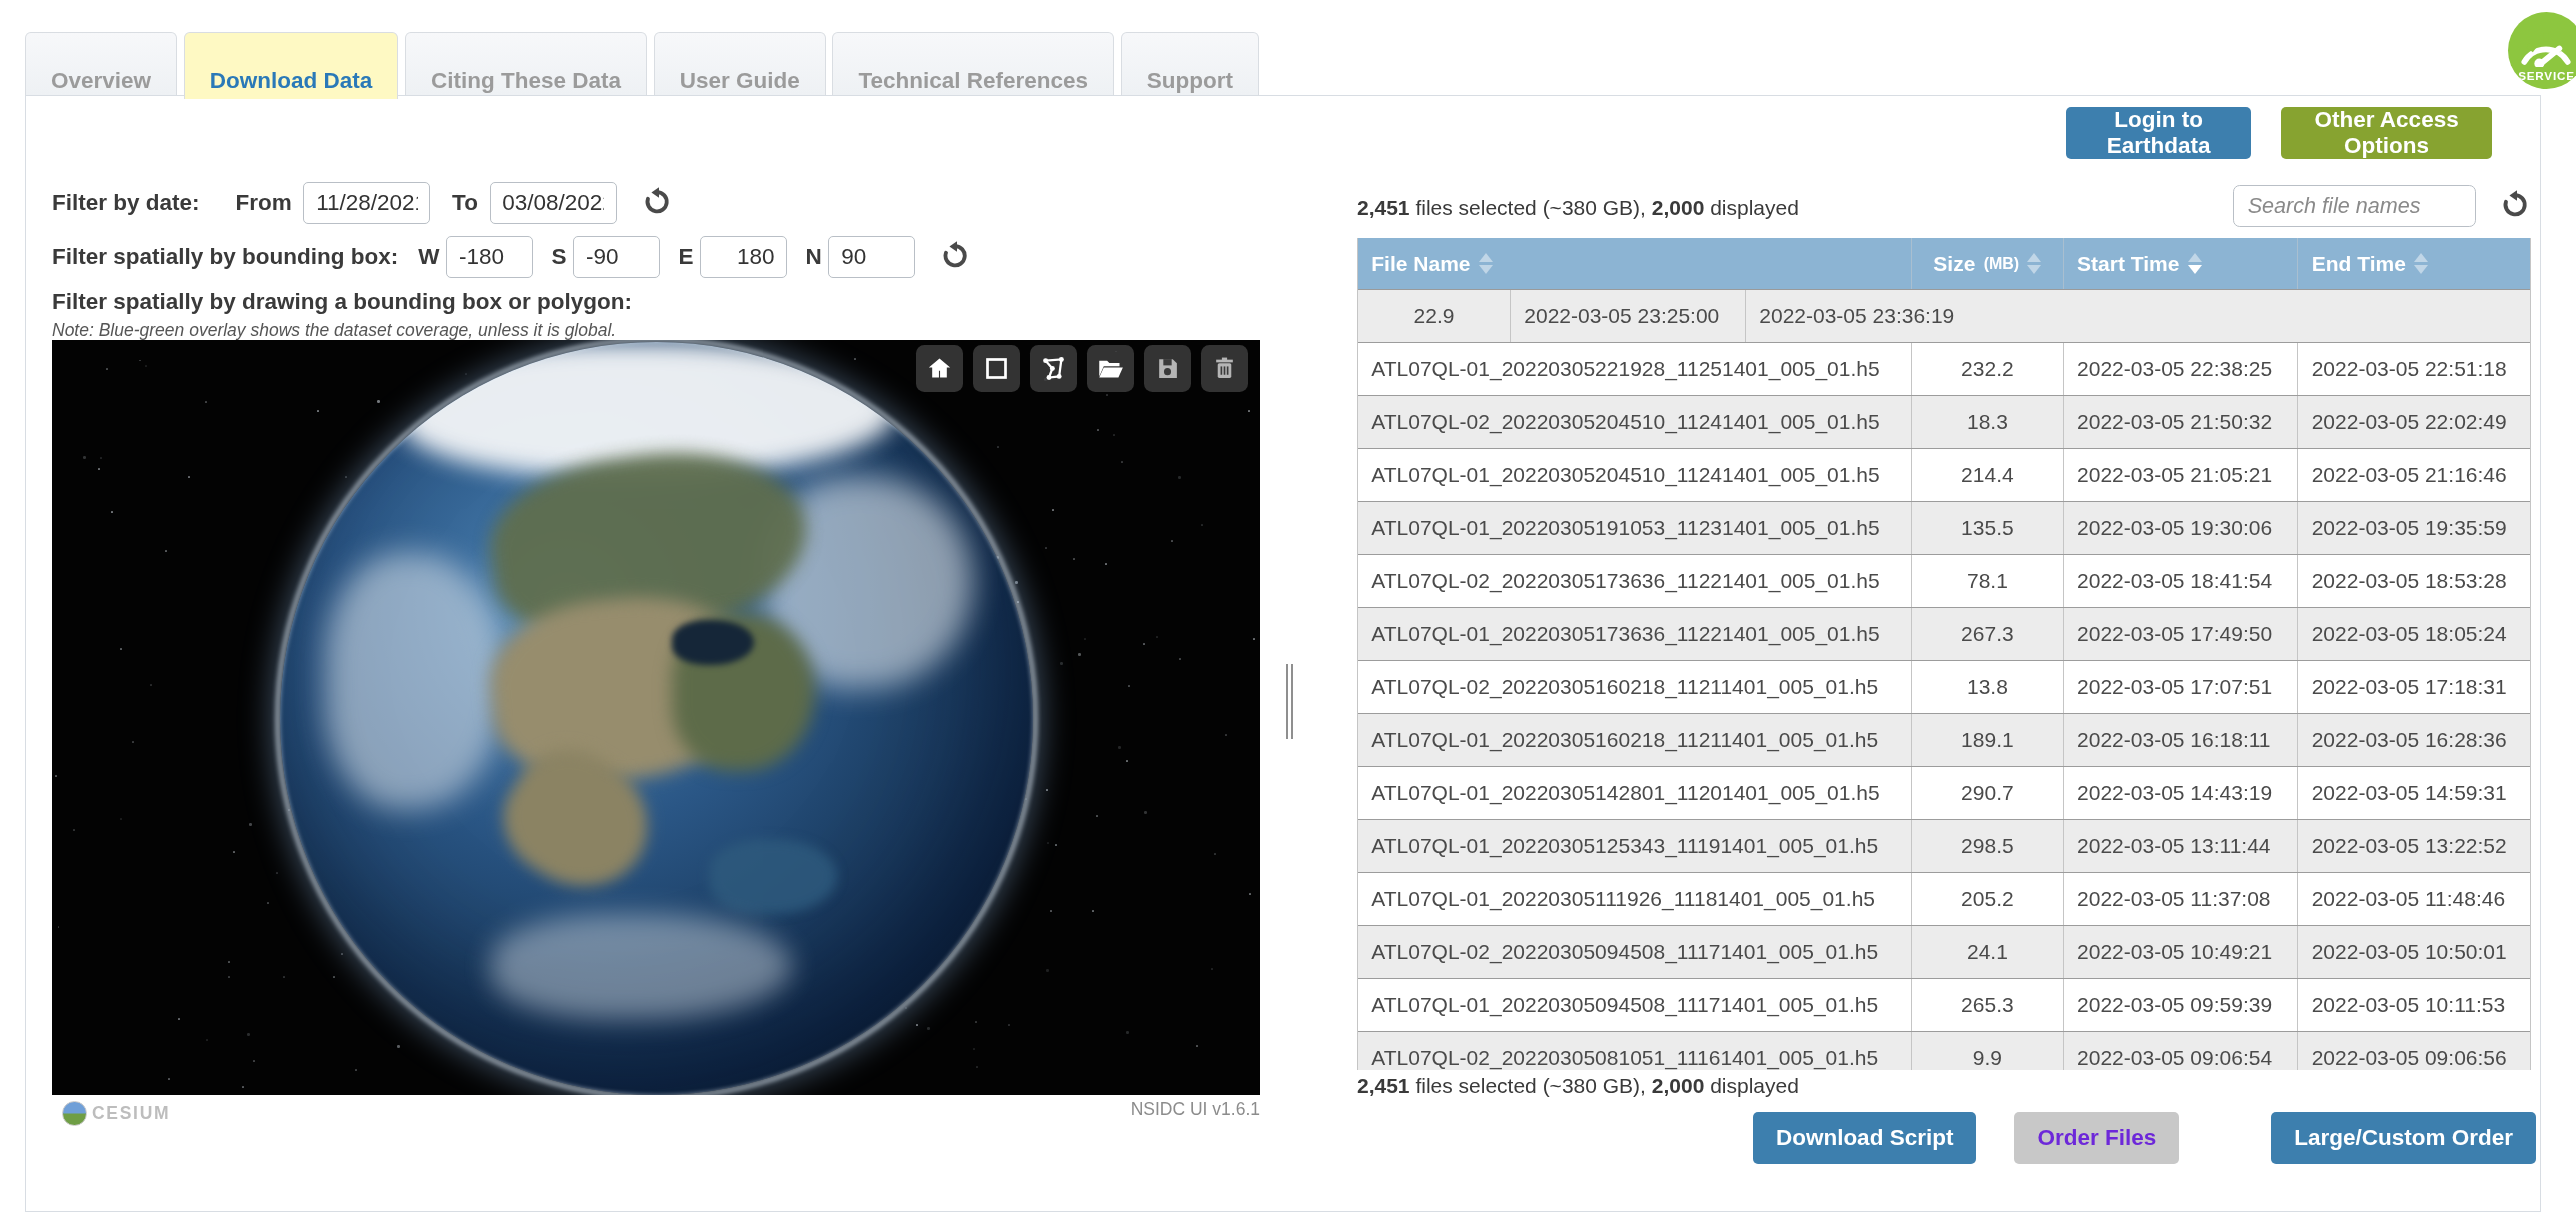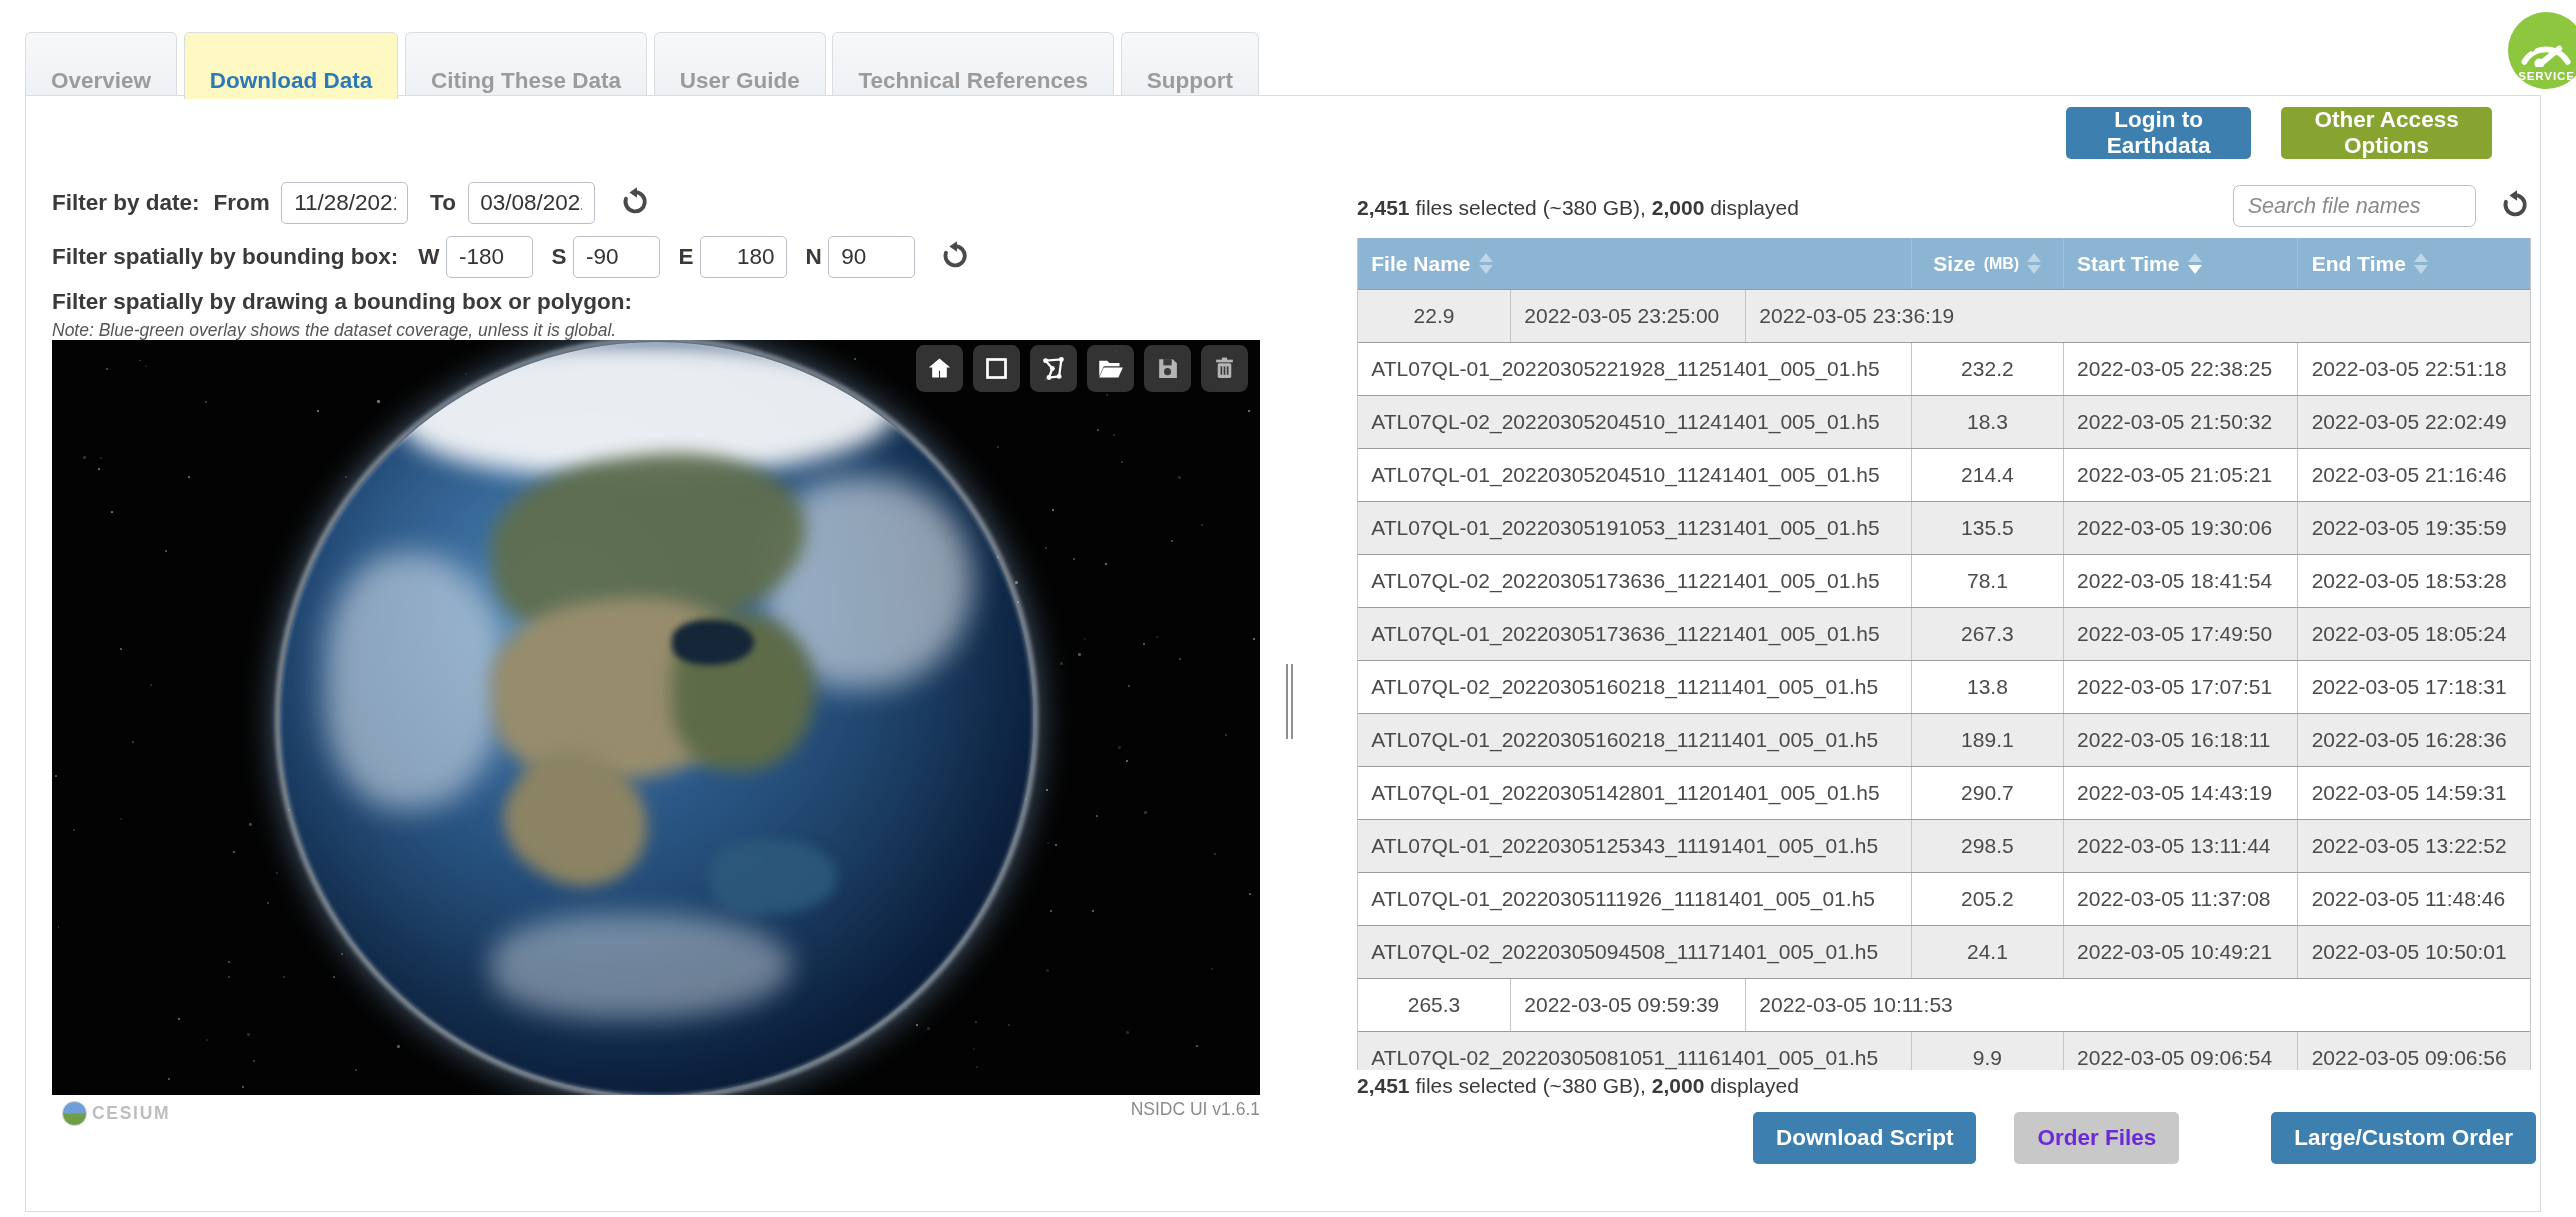--- a/index.html
+++ b/index.html
@@ -157,21 +157,21 @@
 </div>
 
 <div class="top-actions">
   <button class="btn btn-blue">Login to Earthdata</button>
   <button class="btn btn-olive">Other Access Options</button>
 </div>
 
 <div class="filters">
   <div class="filter-row">
     <span class="flabel">Filter by date:</span>
-    <span class="sublabel" style="margin-left:14px;">From</span>
+    <span class="sublabel" style="margin-left:36px;">From</span>
     <input class="finput date-input" style="margin-left: 11.7px;" value="11/28/2021">
     <span class="sublabel" style="margin-left:21.6px;">To</span>
     <input class="finput date-input" style="margin-left: 11.7px;" value="03/08/2022">
     <button class="reset-btn">
       <svg width="33" height="33" viewBox="0 0 24 24">
         <path d="M12.5 5.2 A7 7 0 1 1 5.8 10" fill="none" stroke="#4a4a4a" stroke-width="2.8" stroke-linecap="round"></path>
         <path d="M13.8 1.6 L8.3 5.4 L13.8 9.2 Z" fill="#4a4a4a"></path>
       </svg>
     </button>
   </div>
@@ -555,20 +555,21 @@
         <div class="td start">2022-03-05 11:37:08</div>
         <div class="td end">2022-03-05 11:48:46</div>
       </div>
       <div class="tr odd">
         <div class="td name">ATL07QL-02_20220305094508_11171401_005_01.h5</div>
         <div class="td size">24.1</div>
         <div class="td start">2022-03-05 10:49:21</div>
         <div class="td end">2022-03-05 10:50:01</div>
       </div>
       <div class="tr even">
+        <div class="td name">ATL07QL-01_20220305094508_11171401_005_01.h5</div>
         <div class="td size">265.3</div>
         <div class="td start">2022-03-05 09:59:39</div>
         <div class="td end">2022-03-05 10:11:53</div>
       </div>
       <div class="tr odd">
         <div class="td name">ATL07QL-02_20220305081051_11161401_005_01.h5</div>
         <div class="td size">9.9</div>
         <div class="td start">2022-03-05 09:06:54</div>
         <div class="td end">2022-03-05 09:06:56</div>
       </div>

